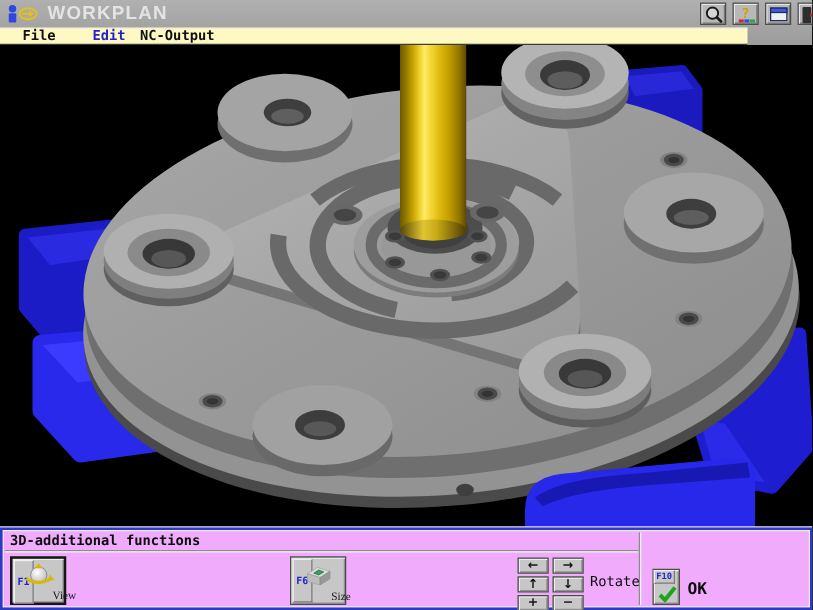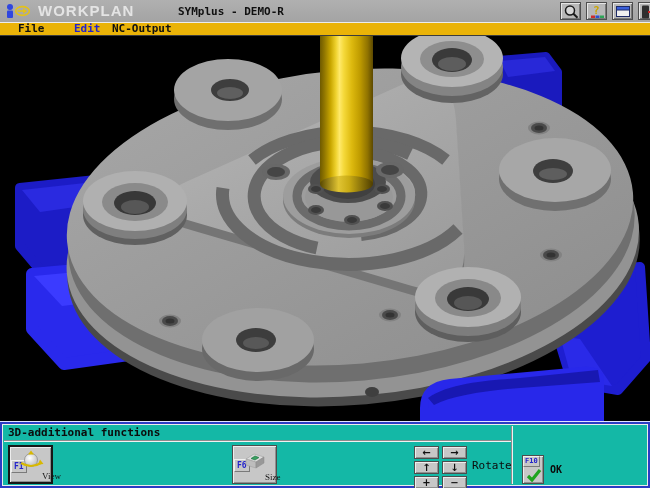--- a/index.html
+++ b/index.html
@@ -12,75 +12,74 @@
   .logo{position:absolute;left:4px;top:2px;width:28px;height:18px;}
   .brand{position:absolute;left:38px;top:2px;font-family:"Liberation Sans",sans-serif;
          font-weight:700;font-size:15px;letter-spacing:1px;color:#e4e4e4;}
   .win-title{position:absolute;left:178px;top:5px;font-weight:700;font-size:11px;color:#101010;}
   .tb-btn{position:absolute;top:2px;width:21px;height:18px;background:#b8b8b8;
           border:1px solid #4e4e4e;box-sizing:border-box;
           box-shadow:inset 1px 1px 0 #e6e6e6, inset -1px -1px 0 #787878;}
   .tb-btn svg{position:absolute;left:1px;top:1px;}
 
   
-  .menubar{position:absolute;left:0;top:22px;width:650px;height:14px;background:#eab308;
+  .menubar{position:absolute;left:0;top:22px;width:598px;height:14px;background:#fef9c3;
            border-bottom:1px solid #3c3c3c;box-shadow:inset 0 1px 0 #ececec;box-sizing:border-box;}
   .menu-item{position:absolute;top:0;font-weight:700;font-size:11px;line-height:13px;color:#101010;}
   .menu-item.active{color:var(--menu-active-blue,#2323cc);}
 
   
   .viewport{position:absolute;left:0;top:36px;width:650px;height:386px;background:#000;}
 
   
-  .panel{position:absolute;left:0;top:422px;width:650px;height:66px;background:#14b8a6;
+  .panel{position:absolute;left:0;top:422px;width:650px;height:66px;background:#f0abfc;
          box-sizing:border-box;border:2px solid var(--panel-border-blue,#2b3cc4);
          box-shadow:inset 0 0 0 1px #ececec, 0 -1px 0 #dfe4ff;}
   .panel-title{position:absolute;left:6px;top:2px;font-weight:700;font-size:11px;color:#0c0c0c;}
   .title-rule{position:absolute;left:2px;top:16px;width:507px;height:2px;
               border-top:1px solid #8c8c8c;border-bottom:1px solid #f1f1f1;box-sizing:border-box;}
   .vdivider{position:absolute;left:509px;top:2px;bottom:2px;width:2px;
             border-left:1px solid #8c8c8c;border-right:1px solid #f1f1f1;box-sizing:border-box;}
 
   .fbtn{position:absolute;top:21px;width:45px;height:39px;background:#c7c7c7;box-sizing:border-box;
         border:1px solid #4d4d4d;box-shadow:inset 1px 1px 0 #ededed, inset -1px -1px 0 #8f8f8f;cursor:pointer;}
   .fbtn.active{border:2px solid #161616;}
-  .fkey-tab{position:absolute;left:1px;top:13px;padding:1px 2px;background:#c7c7c7;line-height:9px;
+  .fkey-tab{position:absolute;left:1px;top:1px;padding:12px 2px;background:#c7c7c7;line-height:9px;
             font-weight:700;font-size:8px;color:var(--fkey-blue,#2323cc);
             border:1px solid #7a7a7a;border-top-color:#efefef;border-left-color:#efefef;}
   .fbtn-label{position:absolute;left:0;right:0;bottom:1px;text-align:center;
               font-family:Liberation Serif, serif;font-size:9px;color:#141414;margin-left:32px;}
   .fbtn.disabled .fbtn-label{color:#8e8e8e;}
   .fbtn-icon{position:absolute;left:50%;top:46%;transform:translate(-50%,-50%);}
 
   .rbtn{position:absolute;width:25px;height:13px;background:#c7c7c7;box-sizing:border-box;
         border:1px solid #4d4d4d;box-shadow:inset 1px 1px 0 #ededed, inset -1px -1px 0 #8f8f8f;
         font-weight:700;font-size:10px;line-height:11px;text-align:center;color:#111;cursor:pointer;
         font-family:"DejaVu Sans",sans-serif;}
   .rotate-label{position:absolute;left:470px;top:35px;font-weight:400;font-size:11px;color:#0c0c0c;}
 
   .okbtn{position:absolute;left:520px;top:31px;width:22px;height:29px;background:#c7c7c7;box-sizing:border-box;
          border:1px solid #4d4d4d;box-shadow:inset 1px 1px 0 #ededed, inset -1px -1px 0 #8f8f8f;cursor:pointer;}
   .okbtn .fkey-tab{left:0;top:0;font-size:7px;padding:0 1px;}
-  .ok-label{position:absolute;left:548px;top:40px;font-weight:700;font-size:10px;color:#0c0c0c;}
+  .ok-label{position:absolute;left:548px;top:40px;font-weight:700;font-size:13px;color:#0c0c0c;}
 </style>
 </head>
 <body>
 
 <div class="stage">
 
   <div class="titlebar">
     <svg class="logo" viewBox="0 0 28 18">
       <circle cx="6" cy="5" r="3" fill="#2f46e0"></circle>
       <rect x="3" y="8.5" width="6" height="7.5" rx="1" fill="#2f46e0"></rect>
       <ellipse cx="18.5" cy="9" rx="6.8" ry="4.4" fill="none" stroke="#e3c21a" stroke-width="1.6"></ellipse>
       <path d="M13.5,9 h6" stroke="#e3c21a" stroke-width="1.6"></path>
       <path d="M19,6.3 L23.2,9 L19,11.7 Z" fill="#e3c21a"></path>
     </svg>
     <span class="brand">WORKPLAN</span>
-    <span class="win-title">SYMplus - DEMO-R</span>
 
     <div class="tb-btn" style="left:560px">
       <svg width="19" height="16" viewBox="0 0 19 16">
         <circle cx="8" cy="6.5" r="4.5" fill="#d6d6d6" stroke="#1a1a1a" stroke-width="1.5"></circle>
         <line x1="11.4" y1="9.8" x2="15.5" y2="13.8" stroke="#1a1a1a" stroke-width="2"></line>
       </svg>
     </div>
     <div class="tb-btn" style="left:586px">
       <svg width="19" height="16" viewBox="0 0 19 16">
         <text x="5" y="10" font-family="DejaVu Sans Mono, monospace" font-size="11" font-weight="bold" fill="#caa500">?</text>

